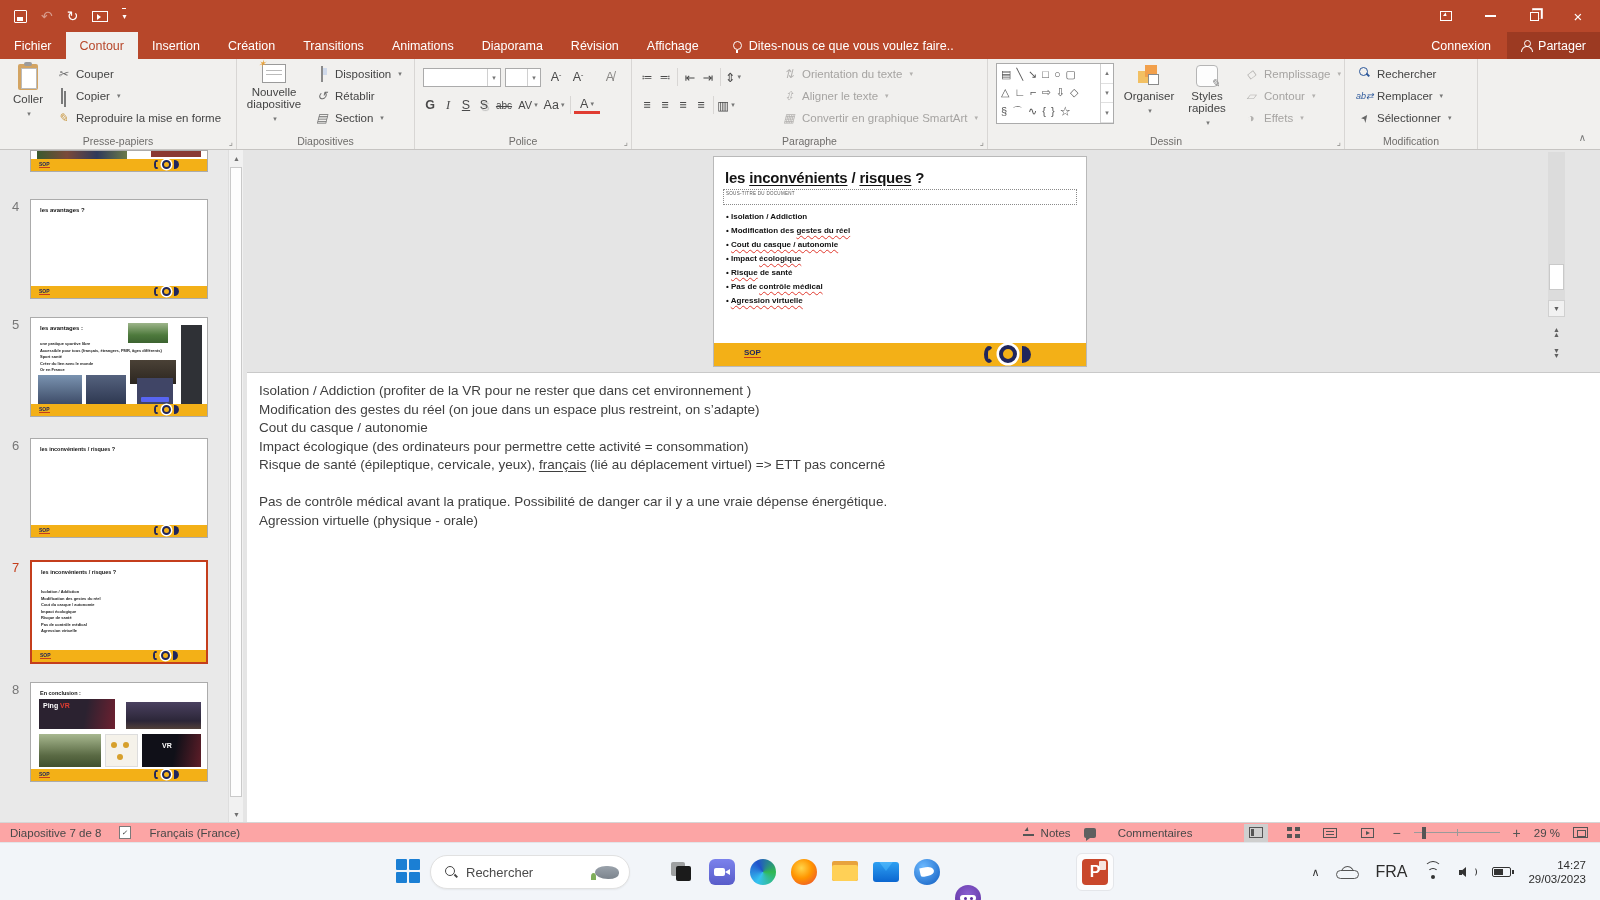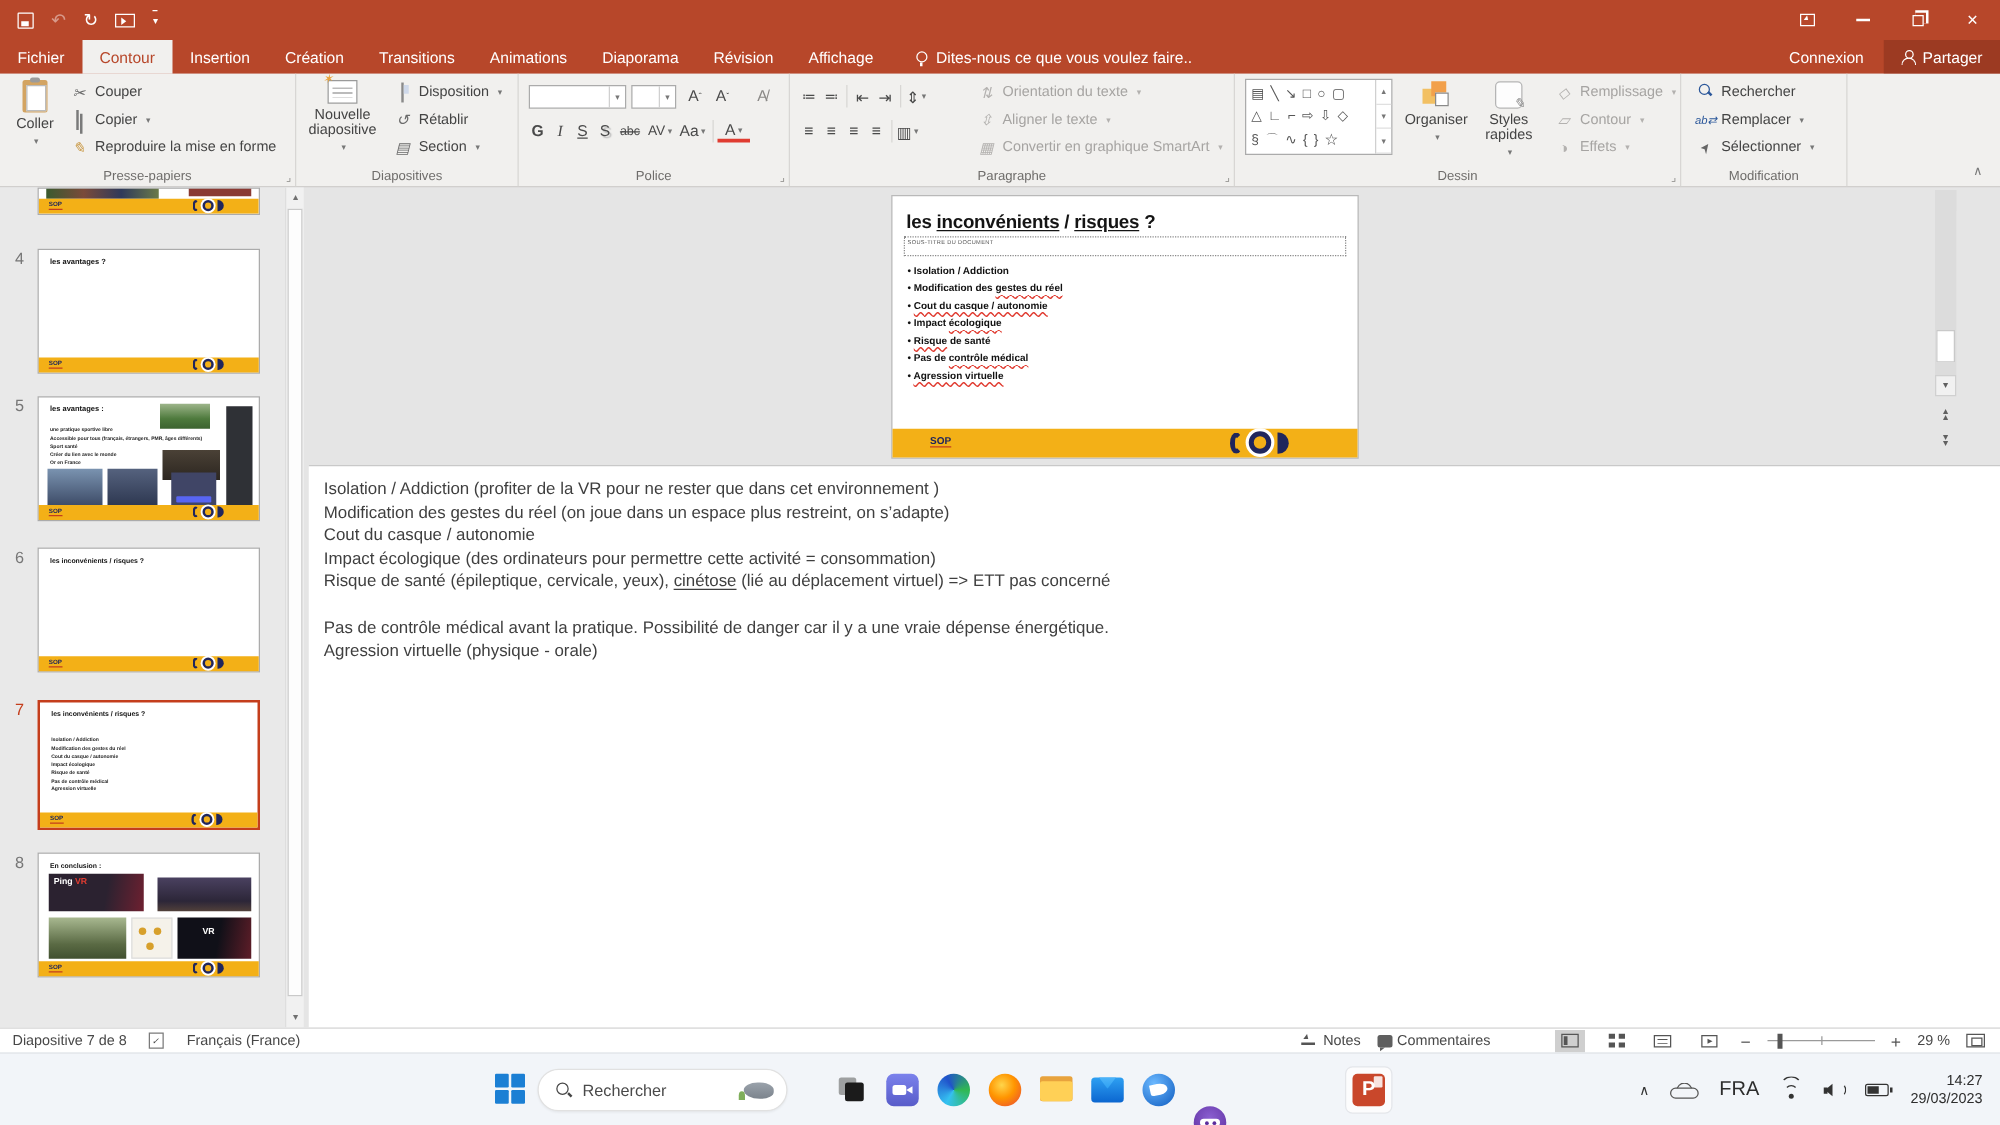--- a/index.html
+++ b/index.html
@@ -137,21 +137,21 @@
   #notes .first{padding-top:9px;}
   
   #vscroll{position:absolute;left:1548px;top:2px;width:17px;height:220px;}
   #vscroll .track{position:absolute;left:0;top:0;width:17px;height:165px;background:#dcdcdc;}
   #vscroll .arr{position:absolute;left:0;width:17px;height:17px;background:#f1f1f1;border:1px solid #d0d0d0;
     display:flex;align-items:center;justify-content:center;font-size:7px;color:#606060;}
   #vscroll .vthumb{position:absolute;left:1px;top:112px;width:15px;height:26px;background:#fff;border:1px solid #c9c9c9;}
   .dbl{position:absolute;left:2px;width:13px;text-align:center;font-size:7px;line-height:5px;color:#606060;}
 
   
-  #statusbar{position:absolute;left:0;top:822px;width:1600px;height:20px;background:#ffffff;
+  #statusbar{position:absolute;left:0;top:822px;width:1600px;height:20px;background:#fca5a5;
     border-top:1px solid #d6d6d6;display:flex;align-items:center;font-size:11.5px;color:#484848;}
   #statusbar .left{display:flex;align-items:center;gap:18px;padding-left:10px;}
   .proof{width:12px;height:13px;border:1px solid #7a7a7a;background:#fff;position:relative;}
   .proof:after{content:"✓";position:absolute;left:1px;top:2px;font-size:7px;color:#444;}
   #statusbar .right{margin-left:auto;display:flex;align-items:center;gap:13px;padding-right:12px;}
   .snotes-ic{width:12px;height:10px;position:relative;}
   .snotes-ic:before{content:"▴";position:absolute;left:2px;top:-4px;font-size:8px;color:#555;}
   .snotes-ic:after{content:"";position:absolute;left:0;bottom:2px;width:11px;height:1.4px;background:#555;}
   .scomm-ic{width:12px;height:10px;background:#5f5f5f;border-radius:2px;position:relative;}
   .scomm-ic:after{content:"";position:absolute;left:2px;bottom:-3px;border-top:3px solid #5f5f5f;border-right:4px solid transparent;}
@@ -632,21 +632,21 @@
             <i class="bl3"></i>
         </span>
       </div>
     </div>
 
     <div id="notes">
       <p class="first">Isolation / Addiction (profiter de la VR pour ne rester que dans cet environnement )</p>
       <p>Modification des gestes du réel (on joue dans un espace plus restreint, on s’adapte)</p>
       <p>Cout du casque / autonomie</p>
       <p>Impact écologique (des ordinateurs pour permettre cette activité = consommation)</p>
-      <p><span>Risque de santé (épileptique, cervicale, yeux), </span><span class="sq">cinétose</span><span> (lié au déplacement virtuel) =&gt; ETT pas concerné</span></p>
+      <p><span>Risque de santé (épileptique, cervicale, yeux), </span><span class="sq">français</span><span> (lié au déplacement virtuel) =&gt; ETT pas concerné</span></p>
       <p>&nbsp;</p>
       <p>Pas de contrôle médical avant la pratique. Possibilité de danger car il y a une vraie dépense énergétique.</p>
       <p>Agression virtuelle (physique - orale)</p>
     </div>
 
     <div id="vscroll">
       <span class="arr" style="top:0;">▲</span>
       <div class="track"></div>
       <div class="vthumb"></div>
       <span class="arr" style="top:148px;">▼</span>
@@ -659,21 +659,21 @@
     <div class="left">
       <span>Diapositive 7 de 8</span>
       <i class="proof"></i>
       <span>Français (France)</span>
     </div>
     <div class="right">
       <span style="display:flex;align-items:center;gap:6px;">
         <i class="snotes-ic"></i>
         <span>Notes</span>
       </span>
-      <span style="display:flex;align-items:center;gap:4px;">
+      <span style="display:flex;align-items:center;gap:22px;">
         <i class="scomm-ic"></i>
         <span>Commentaires</span>
       </span>
       <span style="width:26px;"></span>
       <span class="vbtn on">
           <i class="ic-normal"></i>
         </span>
       <span class="vbtn">
           <i class="ic-sorter"></i>
         </span>

